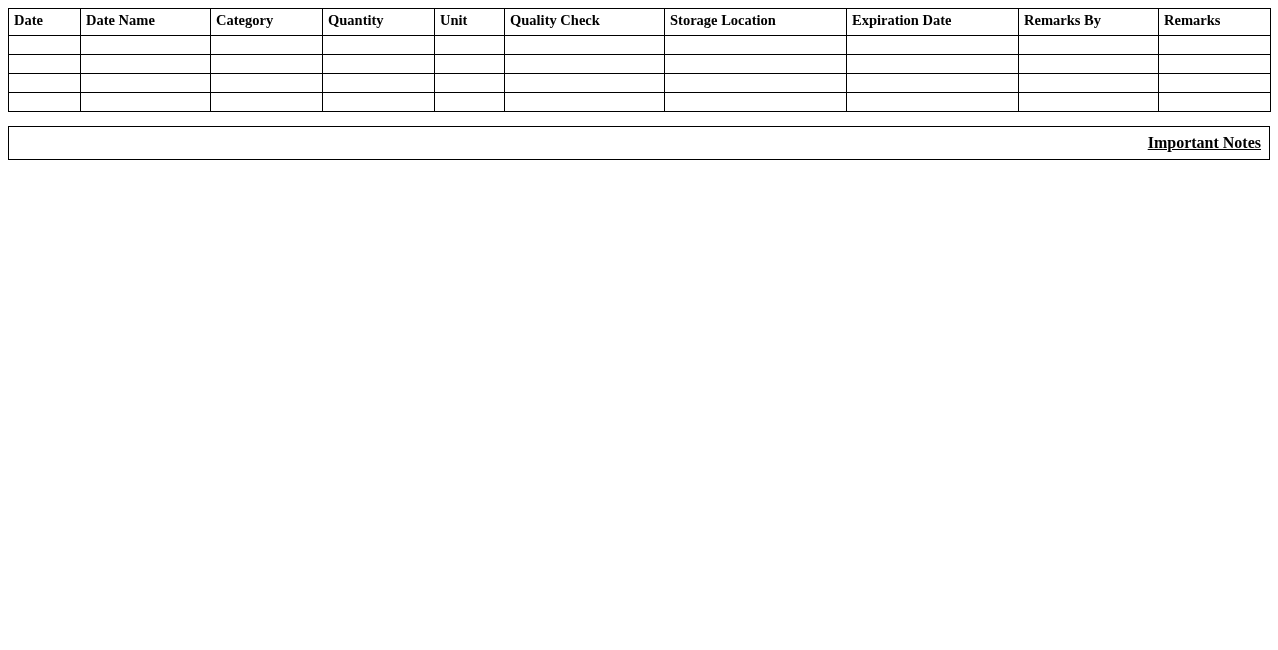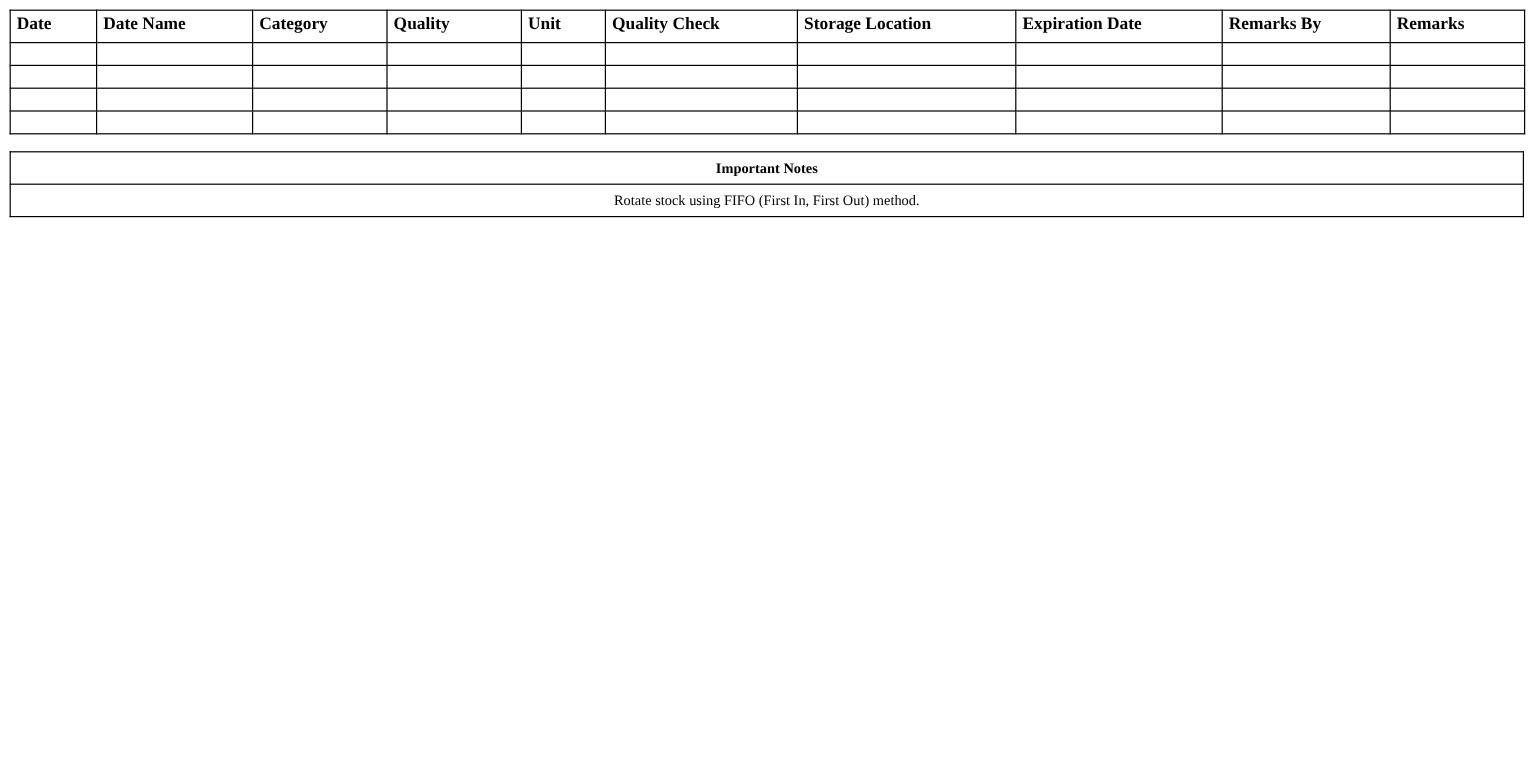--- a/index.html
+++ b/index.html
@@ -50,24 +50,25 @@
   }
   table.notes {
     border-collapse: collapse;
     table-layout: fixed;
     width: 1262px;
     background: #ffffff;
   }
   table.notes td {
     border: 1px solid #000000;
     padding: 5px 8px;
-    font-size: 12px;
+    font-size: 16px;
     line-height: 1.35;
     vertical-align: top;
-    text-align: center;
+    text-align: right;
+    text-decoration: underline;
   }
   table.notes td.notes-title {
     font-weight: bold;
   }
 </style>
 </head>
 <body>
 
 <div class="page">
 
@@ -82,21 +83,21 @@
       <col style="width:182px">
       <col style="width:172px">
       <col style="width:140px">
       <col style="width:112px">
     </colgroup>
     <thead>
       <tr>
         <th>Date</th>
         <th>Date Name</th>
         <th>Category</th>
-        <th>Quality</th>
+        <th>Quantity</th>
         <th>Unit</th>
         <th>Quality Check</th>
         <th>Storage Location</th>
         <th>Expiration Date</th>
         <th>Remarks By</th>
         <th>Remarks</th>
       </tr>
     </thead>
     <tbody>
       <tr>
@@ -150,19 +151,16 @@
     </tbody>
   </table>
 
   <div class="spacer"></div>
 
   <table class="notes">
     <tbody>
       <tr>
         <td class="notes-title">Important Notes</td>
       </tr>
-      <tr>
-        <td>Rotate stock using FIFO (First In, First Out) method.</td>
-      </tr>
     </tbody>
   </table>
 
 </div>
 
 </body></html>

